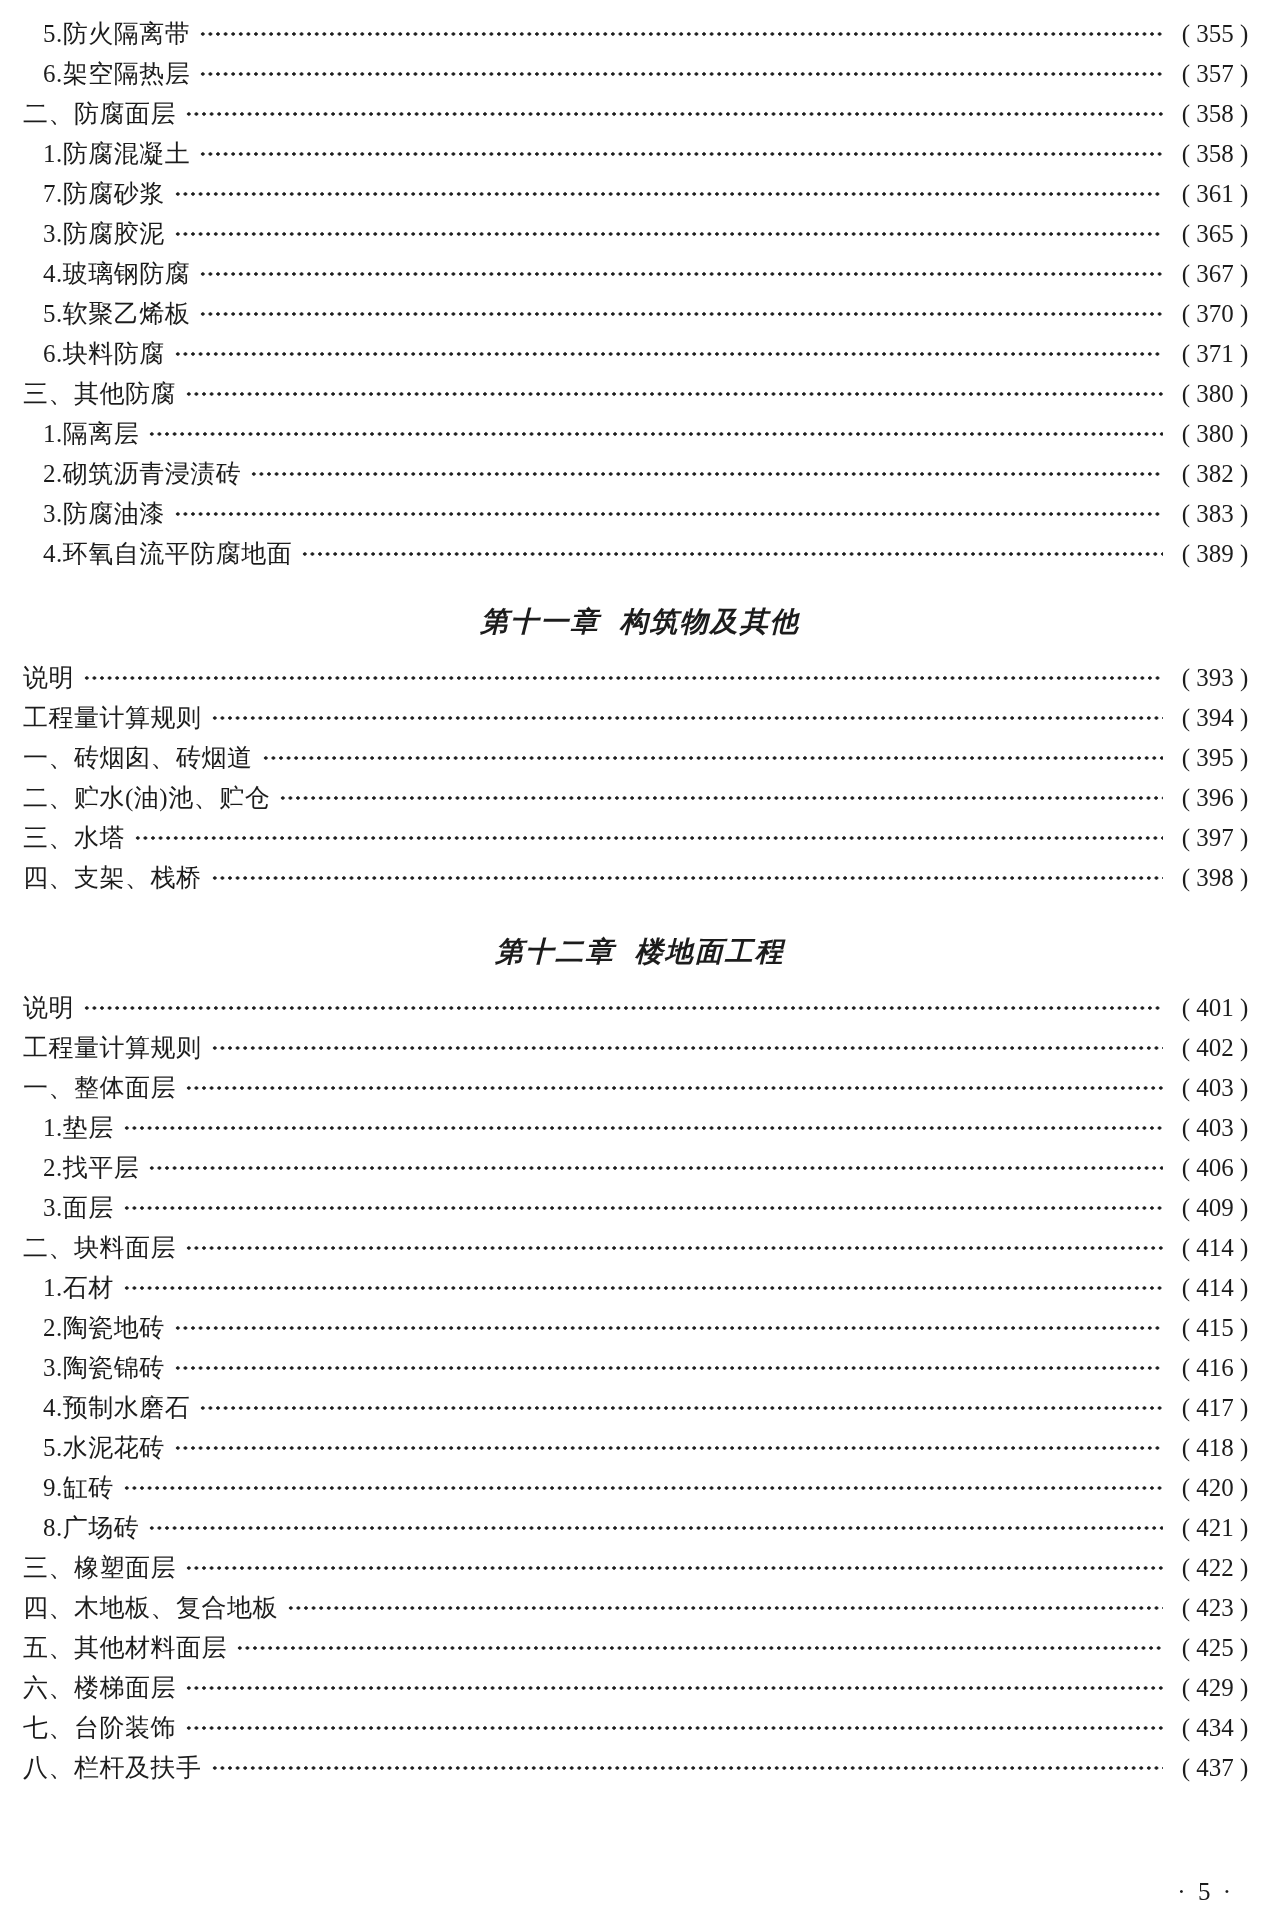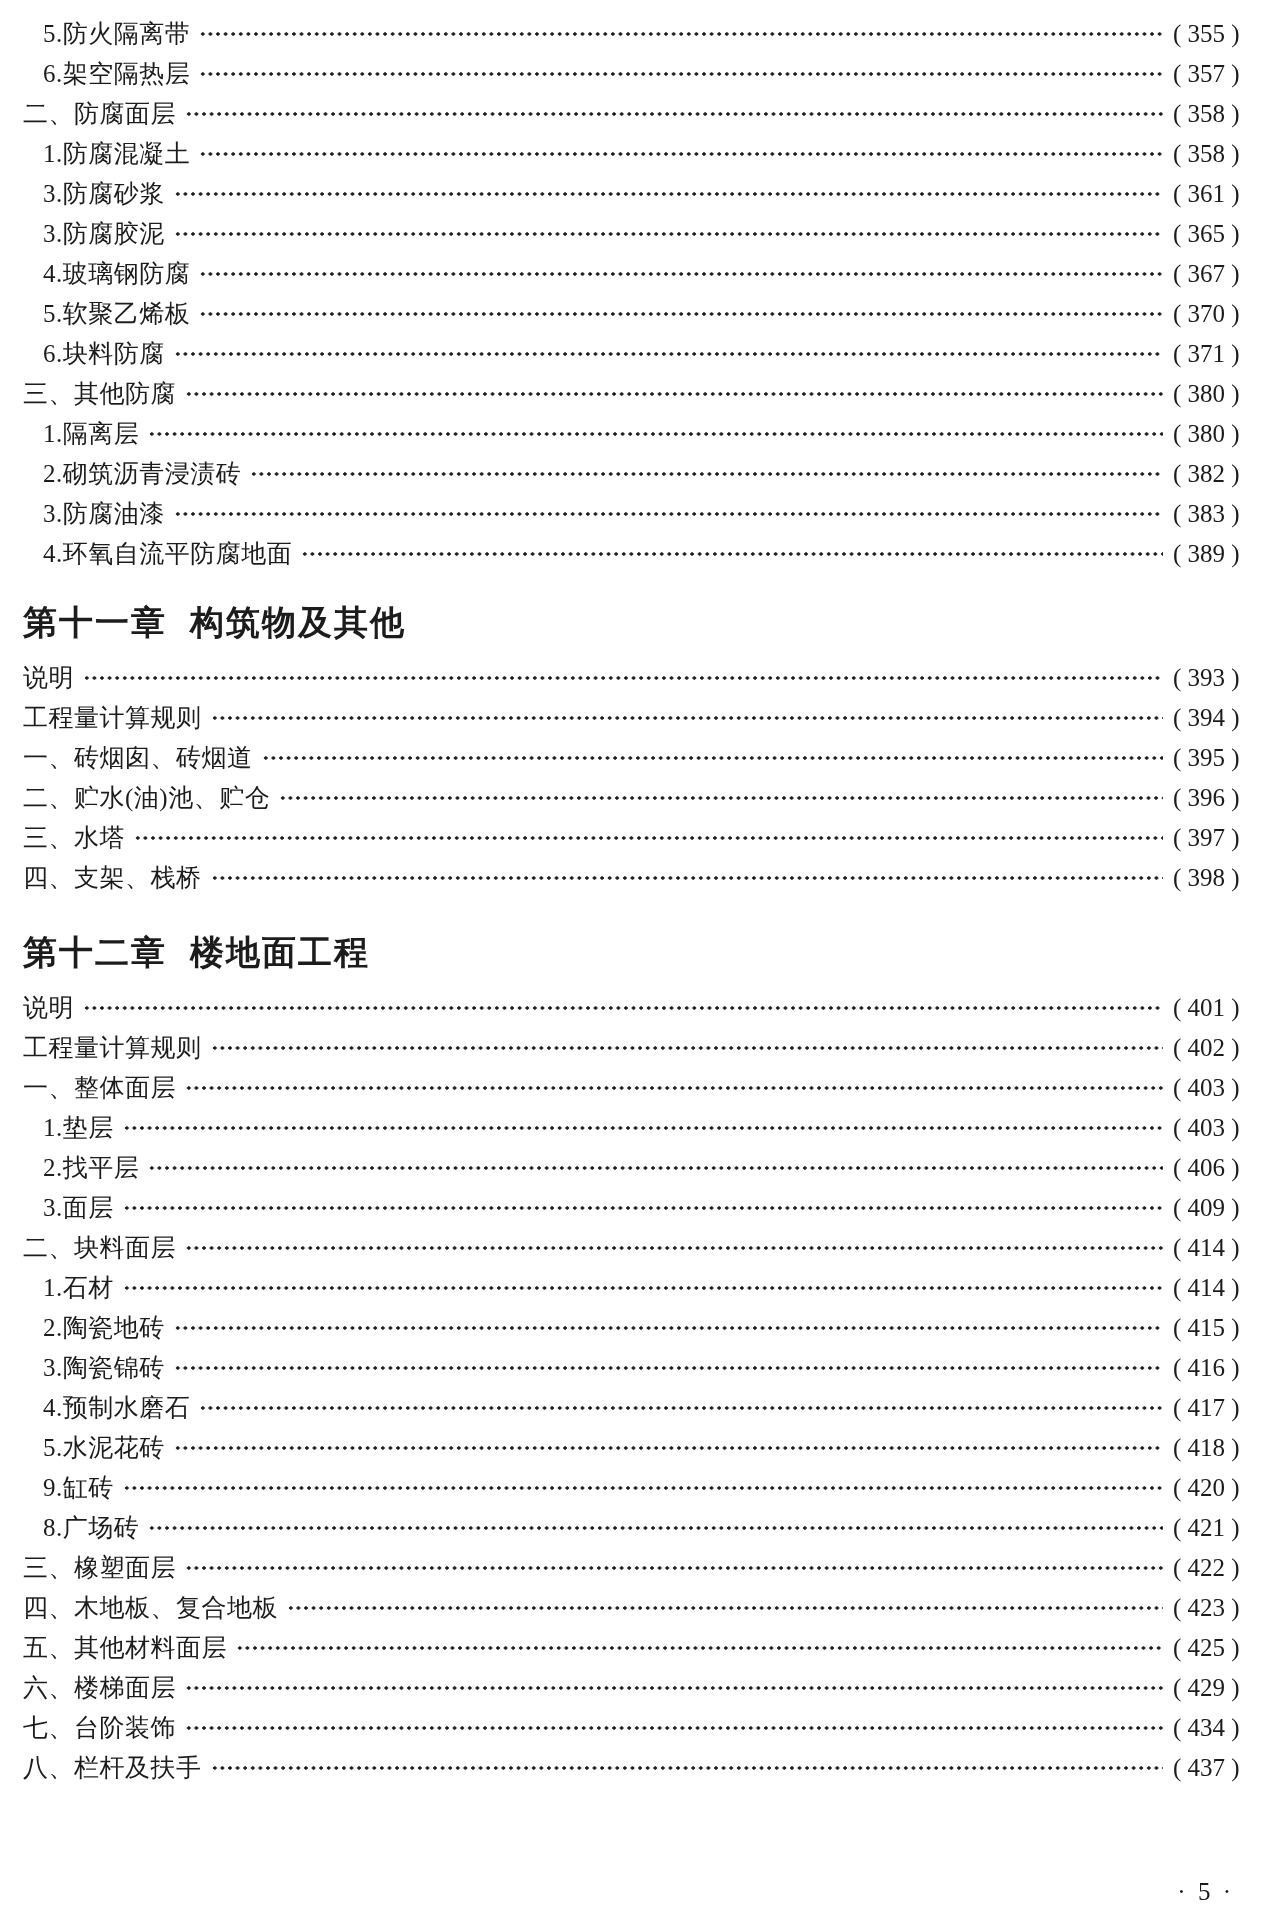--- a/index.html
+++ b/index.html
@@ -35,31 +35,33 @@
     height: 40px;
     margin: 0 10px 0 9px;
     background-image: radial-gradient(circle, #1c1c1c 1.45px, rgba(0,0,0,0) 1.9px);
     background-size: 7.6px 8px;
     background-repeat: repeat-x;
     background-position: left center;
   }
   .toc-page-num {
     white-space: pre;
     min-width: 84px;
-    text-align: left;
+    text-align: center;
     font-size: 25px;
   }
   .chapter-heading {
     font-family: "Liberation Sans", sans-serif;
     font-weight: bold;
-    font-size: 34px;
+    font-size: 28px;
     line-height: 44px;
+    text-align: center;
     letter-spacing: 2px;
     white-space: pre;
     margin: 26px 0 14px 0;
+    font-style: italic;
   }
   section.toc-section { margin: 0; }
   #section-2 .chapter-heading { margin-top: 32px; }
   footer.page-footer {
     position: absolute;
     top: 1850px;
     right: 46px;
     font-size: 25px;
     letter-spacing: 3px;
     white-space: pre;
@@ -90,21 +92,21 @@
     <span class="toc-page-num">( 358 )</span>
   </div>
 
   <div class="toc-row indent-1">
     <span class="toc-label">1.防腐混凝土</span>
     <span class="leader"></span>
     <span class="toc-page-num">( 358 )</span>
   </div>
 
   <div class="toc-row indent-1">
-    <span class="toc-label">3.防腐砂浆</span>
+    <span class="toc-label">7.防腐砂浆</span>
     <span class="leader"></span>
     <span class="toc-page-num">( 361 )</span>
   </div>
 
   <div class="toc-row indent-1">
     <span class="toc-label">3.防腐胶泥</span>
     <span class="leader"></span>
     <span class="toc-page-num">( 365 )</span>
   </div>
 

